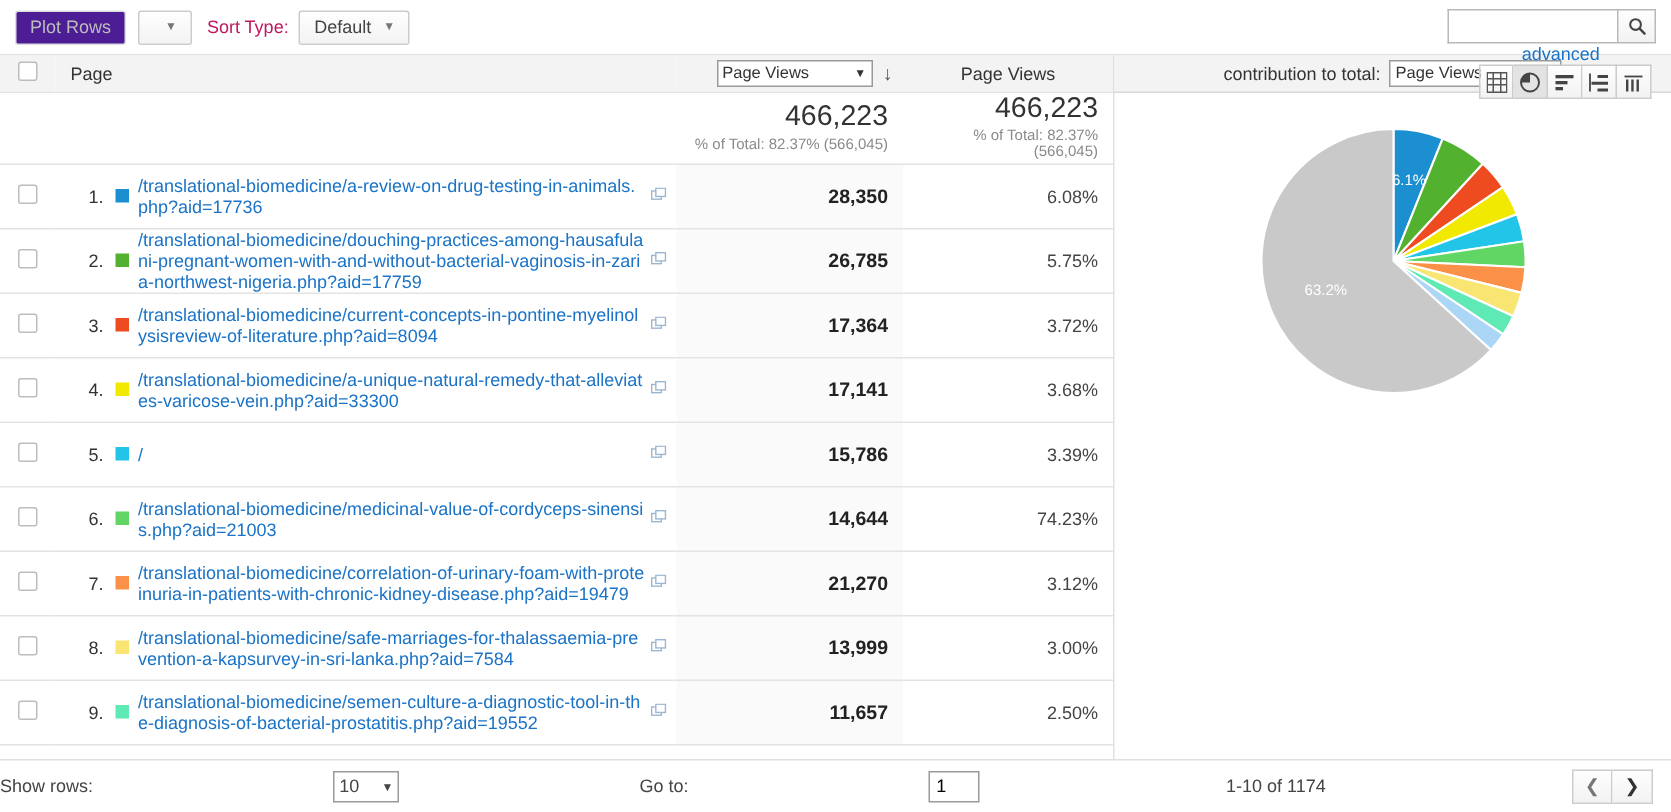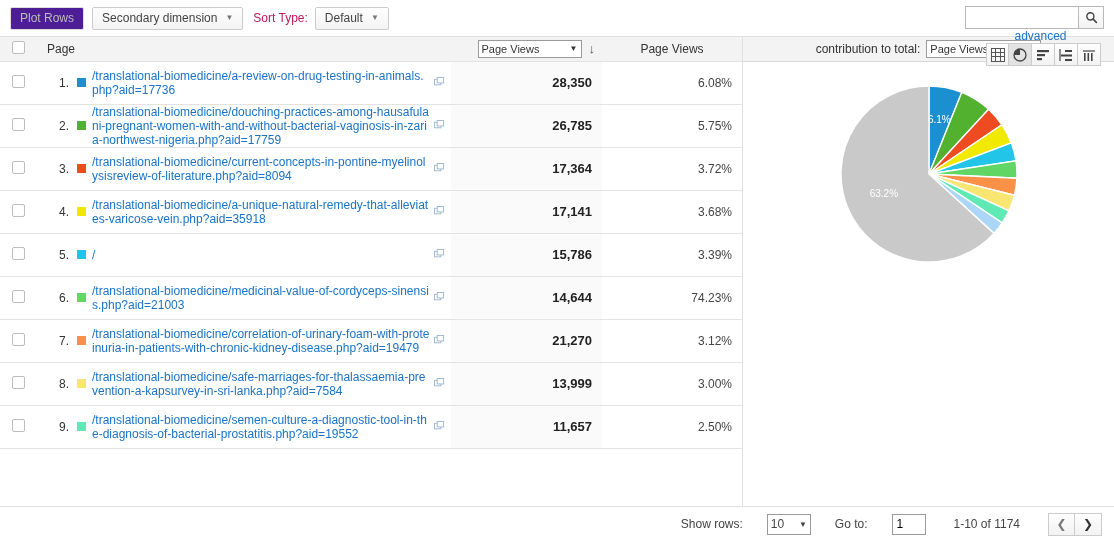--- a/index.html
+++ b/index.html
@@ -303,21 +303,21 @@
     font-size: 10px;
     fill: #fff;
     font-family: "Liberation Sans", sans-serif;
   }
 
   
   .footer {
     height: 35px;
     display: flex;
     align-items: center;
-    justify-content: flex-end;
+    justify-content: space-between;
     padding-right: 12px;
     gap: 24px;
     font-size: 12px;
     color: #444;
     border-top: 1px solid #e0e0e0;
     box-sizing: border-box;
   }
   .mini-select {
     border: 1px solid #9a9a9a;
     background: #fff;
@@ -365,21 +365,20 @@
 <body>
 
 <div id="app">
 
   <div class="toolbar">
     <div class="btn disabled">
       <span>Plot Rows</span>
     </div>
     <div class="tb-gap"></div>
     <div class="btn">
-      <span>Secondary dimension</span>
       <span class="caret">▼</span>
     </div>
     <span class="sort-label">Sort Type:</span>
     <div class="btn">
       <span>Default</span>
       <span class="caret">▼</span>
     </div>
 
     <div class="toolbar-right">
       <div class="search-wrap">
@@ -458,20 +457,32 @@
                   <span>Page Views</span>
                   <span class="caret">▼</span>
                 </div>
                 <span class="sort-arrow">↓</span>
               </div>
             </th>
             <th class="th-pct">Page Views</th>
           </tr>
         </thead>
         <tbody>
+          <tr class="sum-row">
+            <td></td>
+            <td></td>
+            <td>
+              <div class="sum-big">466,223</div>
+              <div class="sum-sub">% of Total: 82.37% (566,045)</div>
+            </td>
+            <td>
+              <div class="sum-big">466,223</div>
+              <div class="sum-sub">% of Total: 82.37% (566,045)</div>
+            </td>
+          </tr>
 
         <tr class="data-row alt">
               <td class="cb-cell"><span class="cb"></span></td>
               <td>
                 <div class="page-cell-inner">
                   <span class="rank">1.</span>
                   <span class="swatch" style="background: rgb(28, 143, 208);"></span>
                   <a class="page-link">/translational-biomedicine/a-review-on-drug-testing-in-animals.php?aid=17736</a>
                   <svg class="ext-ico" width="11" height="11" viewBox="0 0 12 12">
                     <rect x="0.5" y="2.5" width="7" height="6" fill="#fff" stroke="#7a9ec2"></rect>
@@ -513,21 +524,21 @@
               </td>
               <td class="c-metric">17,364</td>
               <td class="c-pct">3.72%</td>
             </tr>
             <tr class="data-row">
               <td class="cb-cell"><span class="cb"></span></td>
               <td>
                 <div class="page-cell-inner">
                   <span class="rank">4.</span>
                   <span class="swatch" style="background: rgb(242, 233, 0);"></span>
-                  <a class="page-link">/translational-biomedicine/a-unique-natural-remedy-that-alleviates-varicose-vein.php?aid=35918</a>
+                  <a class="page-link">/translational-biomedicine/a-unique-natural-remedy-that-alleviates-varicose-vein.php?aid=33300</a>
                   <svg class="ext-ico" width="11" height="11" viewBox="0 0 12 12">
                     <rect x="0.5" y="2.5" width="7" height="6" fill="#fff" stroke="#7a9ec2"></rect>
                     <rect x="3.5" y="0.5" width="7" height="6" fill="#fff" stroke="#7a9ec2"></rect>
                   </svg>
                 </div>
               </td>
               <td class="c-metric">17,141</td>
               <td class="c-pct">3.68%</td>
             </tr>
             <tr class="data-row alt">

